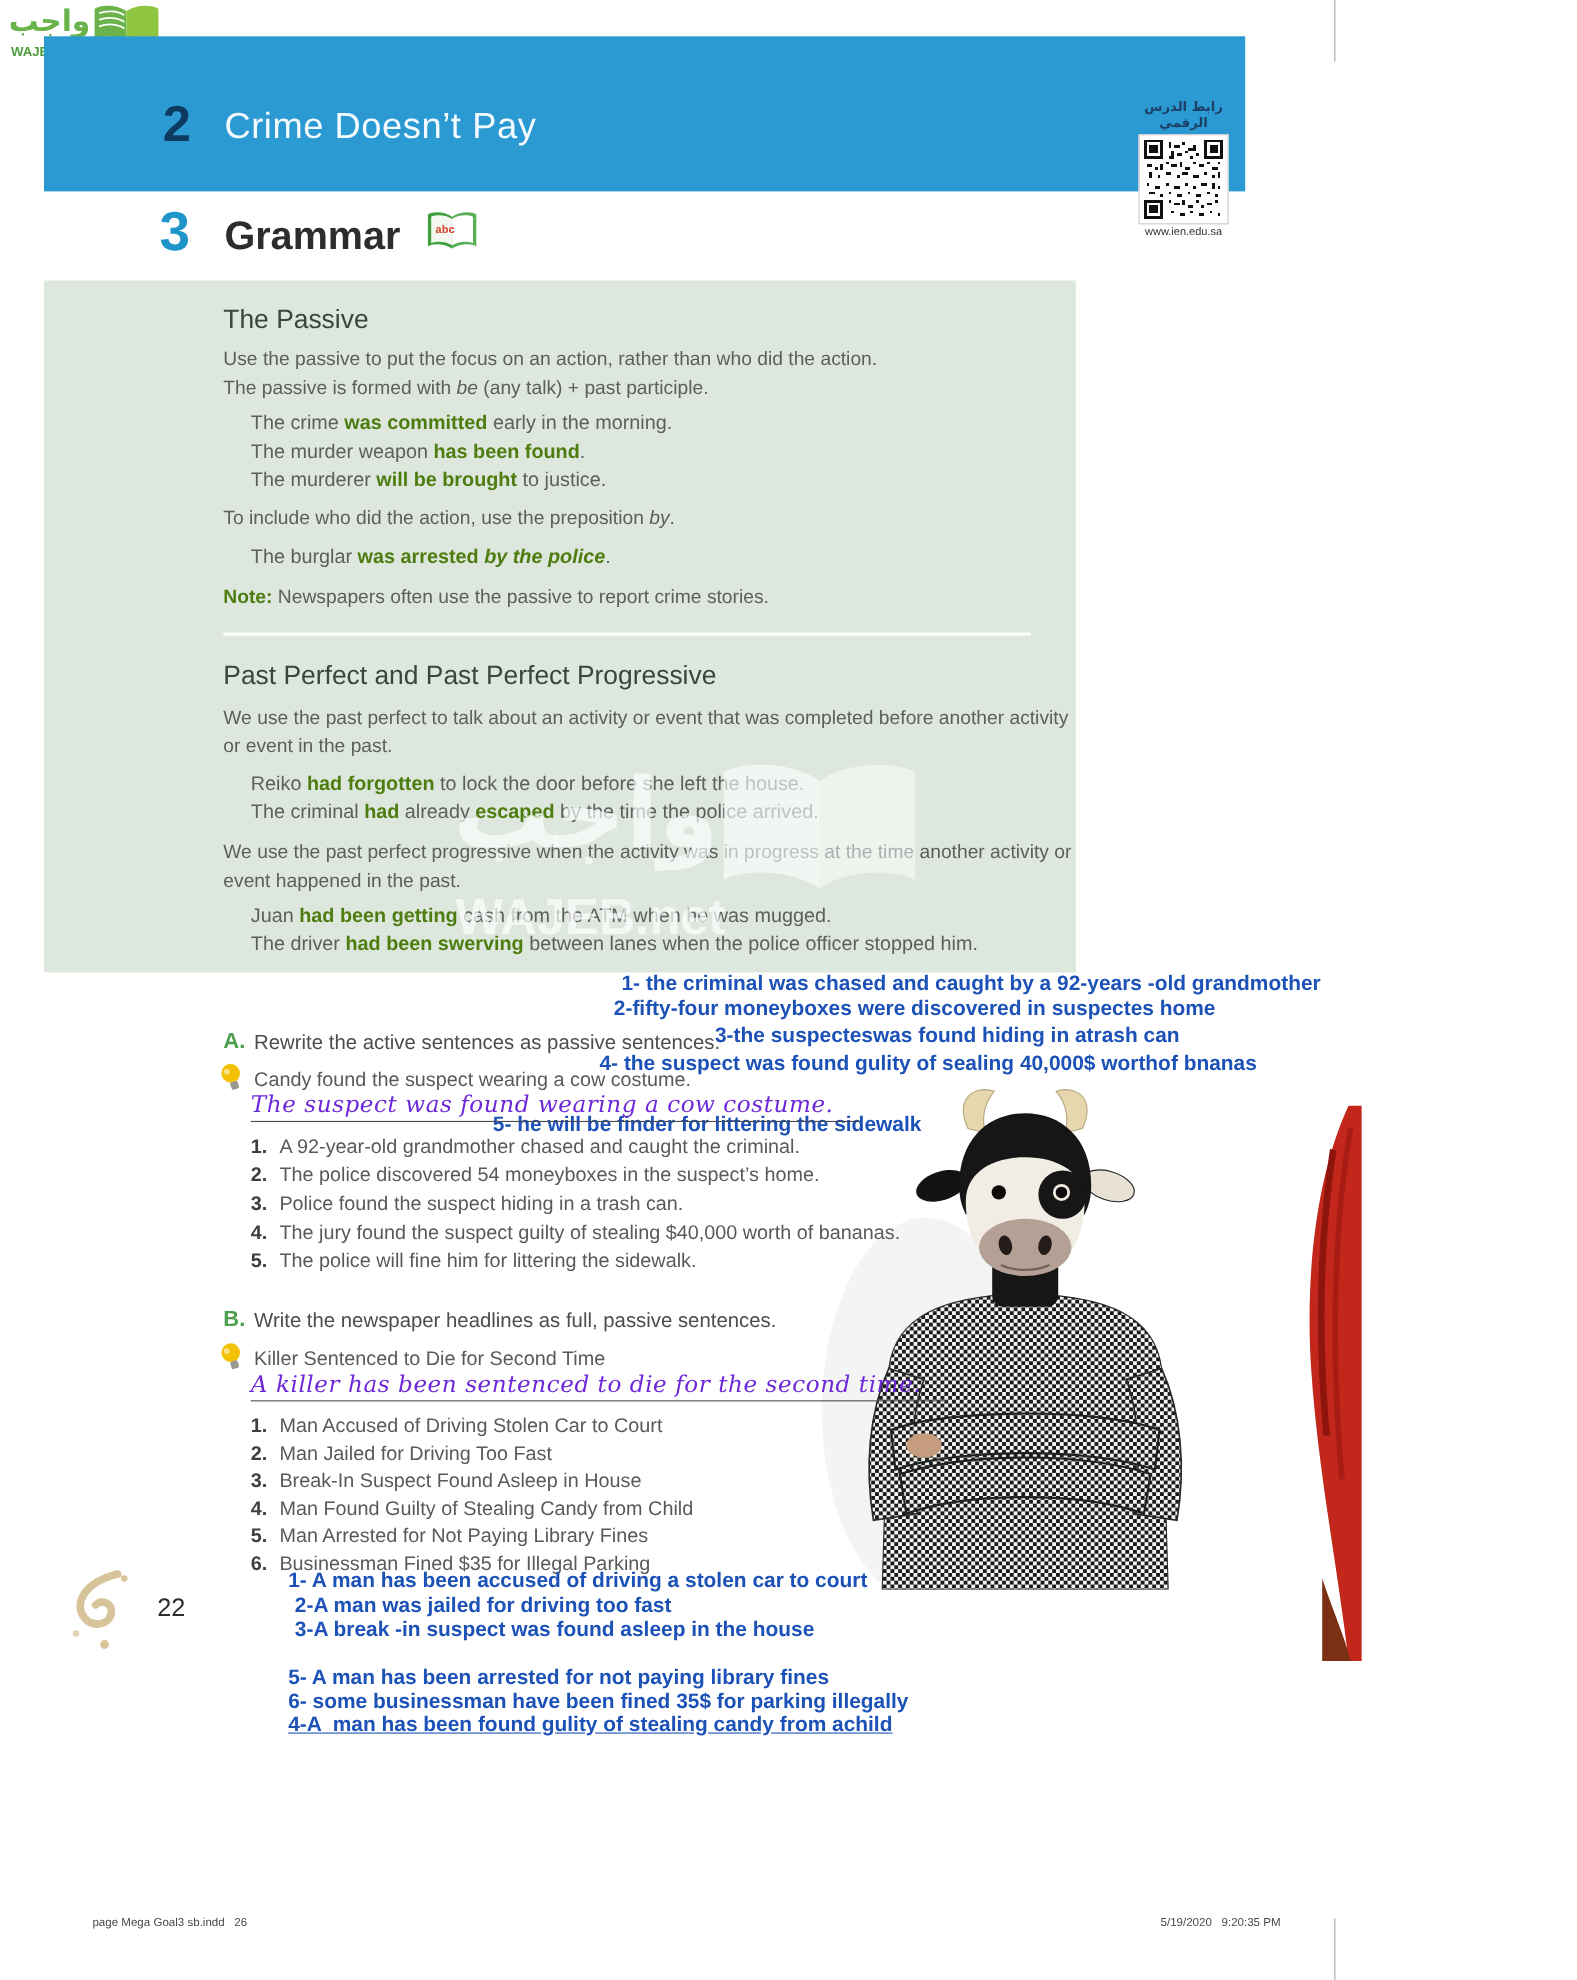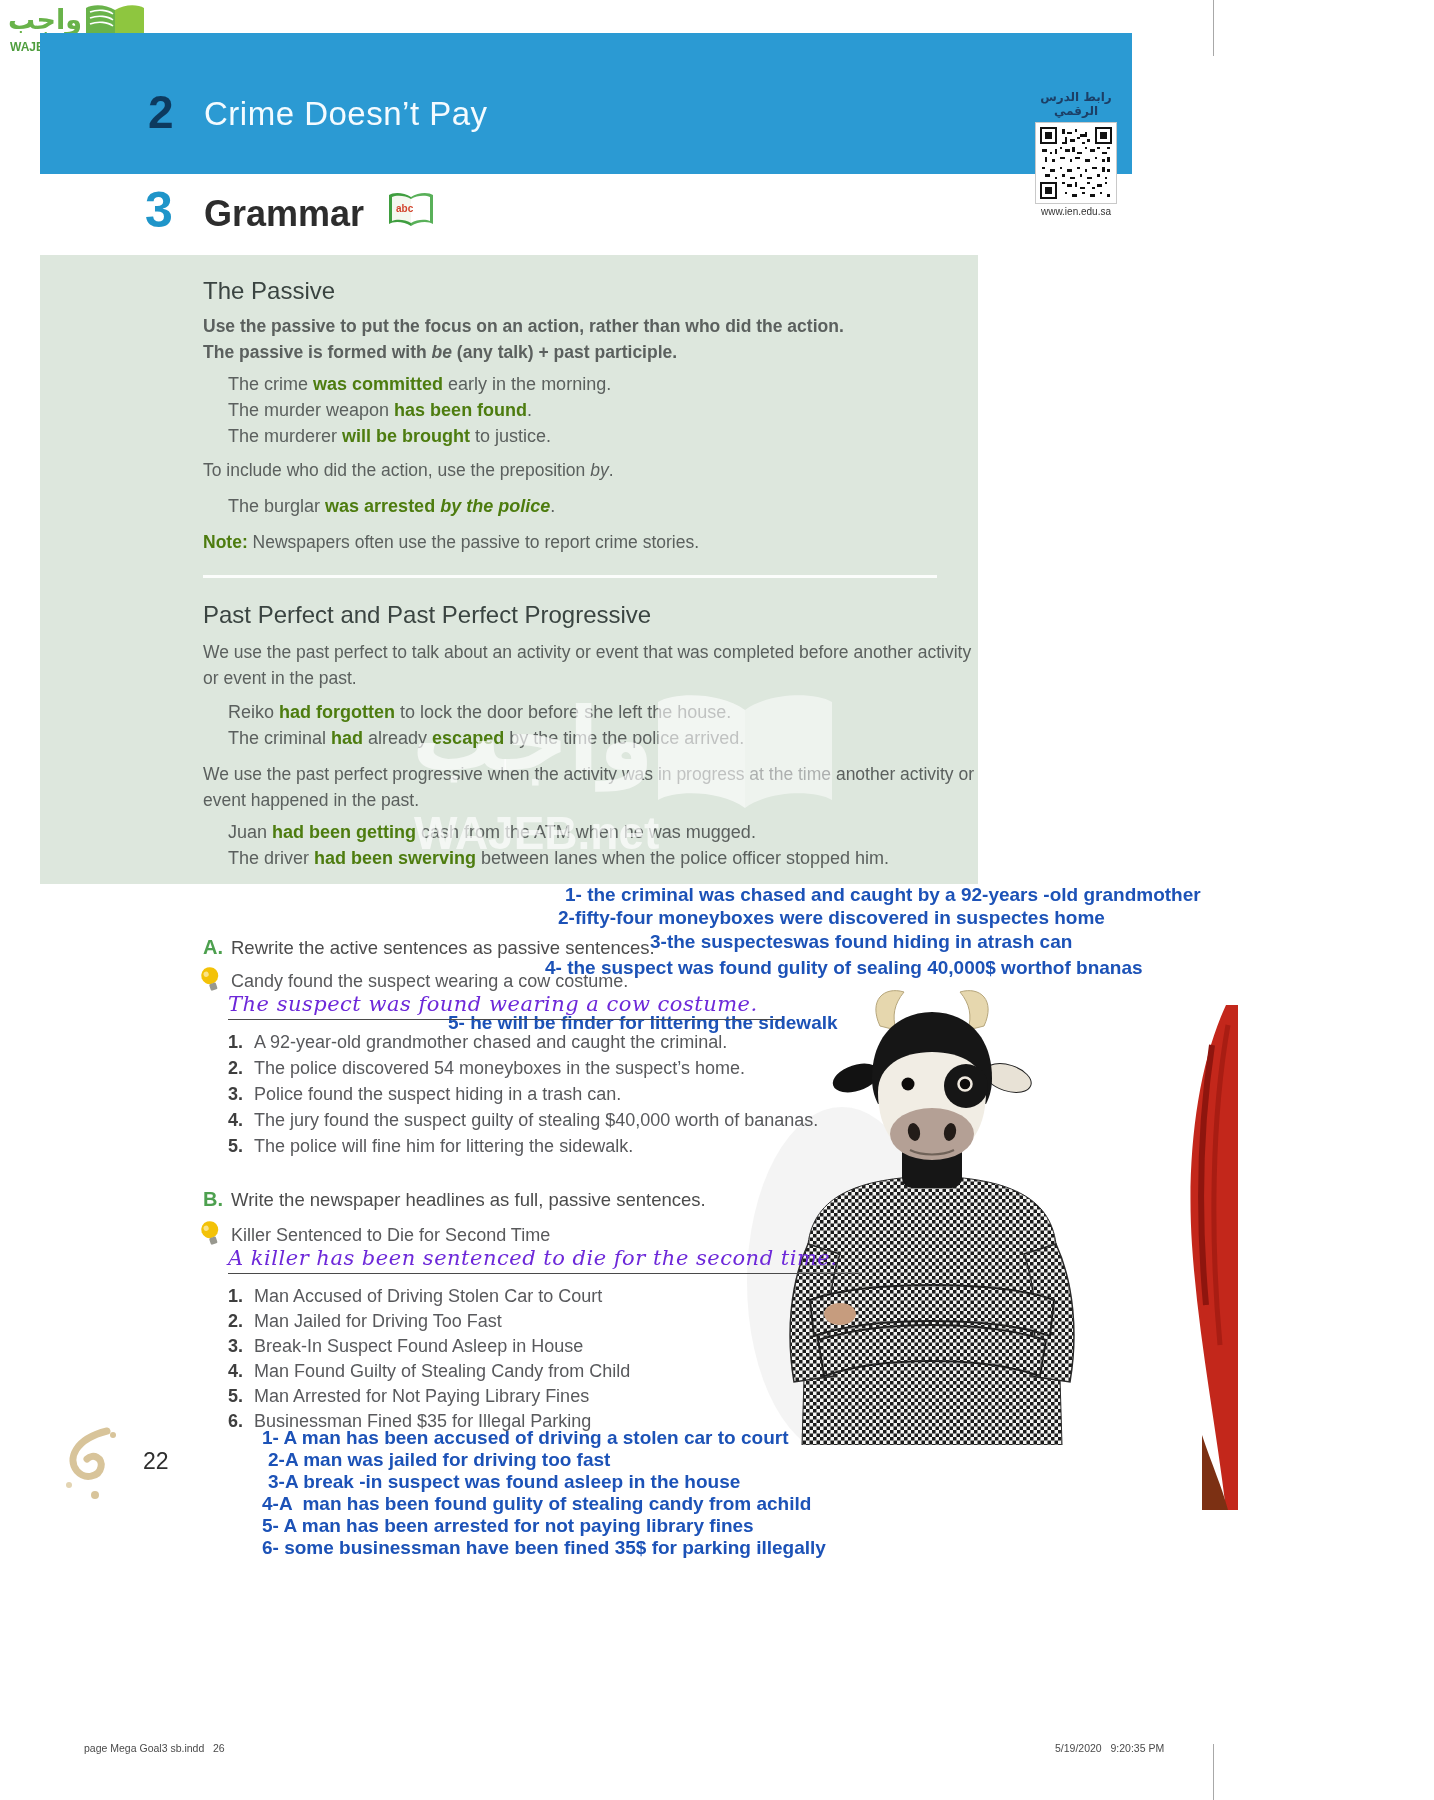--- a/index.html
+++ b/index.html
@@ -167,21 +167,21 @@
     <path d="M25,7 C18,2 7,2 3,5 L3,34 C7,31 18,31 25,36 Z" fill="#3f9e3f"></path>
     <path d="M25,7 C32,2 43,2 47,5 L47,34 C43,31 32,31 25,36 Z" fill="#59b059"></path>
     <path d="M25,9 C19,5 10,5 6,7 L6,31 C10,29 19,29 25,33 Z" fill="#f4f7ef"></path>
     <path d="M25,9 C31,5 40,5 44,7 L44,31 C40,29 31,29 25,33 Z" fill="#ffffff"></path>
     <text x="10" y="22" font-size="10" font-weight="bold" fill="#d2422c" font-family="Liberation Sans, sans-serif">abc</text>
   </svg>
 
   <div class="abs panel">
     <div class="abs p-h" style="left:163px;top:22px;">The Passive</div>
 
-    <div class="abs p-body" style="left:163px;top:58px;width:780px;font-weight:bold;">
+    <div class="abs p-body" style="left:163px;top:58px;width:780px;">
       <span>Use the passive to put the focus on an action, rather than who did the action.</span><br>
       <span>The passive is formed with </span><i>be</i><span> (any talk) + past participle.</span>
     </div>
 
     <div class="abs p-ex" style="left:188px;top:116px;">
       <div><span>The crime </span><span class="b">was committed</span><span> early in the morning.</span></div>
       <div><span>The murder weapon </span><span class="b">has been found</span><span>.</span></div>
       <div><span>The murderer </span><span class="b">will be brought</span><span> to justice.</span></div>
     </div>
 
@@ -304,21 +304,21 @@
   <div class="abs ex-item" style="left:228px;top:1286px;"><span class="num">1.</span><span>Man Accused of Driving Stolen Car to Court</span></div>
   <div class="abs ex-item" style="left:228px;top:1311px;"><span class="num">2.</span><span>Man Jailed for Driving Too Fast</span></div>
   <div class="abs ex-item" style="left:228px;top:1336px;"><span class="num">3.</span><span>Break-In Suspect Found Asleep in House</span></div>
   <div class="abs ex-item" style="left:228px;top:1361px;"><span class="num">4.</span><span>Man Found Guilty of Stealing Candy from Child</span></div>
   <div class="abs ex-item" style="left:228px;top:1386px;"><span class="num">5.</span><span>Man Arrested for Not Paying Library Fines</span></div>
   <div class="abs ex-item" style="left:228px;top:1411px;"><span class="num">6.</span><span>Businessman Fined $35 for Illegal Parking</span></div>
 
   <div class="abs ans-blue" style="left:262px;top:1427px;">1- A man has been accused of driving a stolen car to court</div>
   <div class="abs ans-blue" style="left:268px;top:1449px;">2-A man was jailed for driving too fast</div>
   <div class="abs ans-blue" style="left:268px;top:1471px;">3-A break -in suspect was found asleep in the house</div>
-  <div class="abs ans-blue" style="left:262px;top:1493px;">4-A  man has been found gulity of stealing candy from achild</div>
+  <div class="abs ans-blue" style="left:262px;top:1558px;text-decoration:underline;">4-A  man has been found gulity of stealing candy from achild</div>
   <div class="abs ans-blue" style="left:262px;top:1515px;">5- A man has been arrested for not paying library fines</div>
   <div class="abs ans-blue" style="left:262px;top:1537px;">6- some businessman have been fined 35$ for parking illegally</div>
 
   <svg class="abs" style="left:55px;top:1425px;" width="70" height="80" viewBox="0 0 70 80">
     <path d="M52,6 C20,14 12,34 22,46 C30,55 44,52 46,42 C48,33 38,28 32,34" fill="none" stroke="#d8c49a" stroke-width="7" stroke-linecap="round"></path>
     <circle cx="58" cy="10" r="3" fill="#d8c49a"></circle>
     <circle cx="14" cy="60" r="3" fill="#e3d4b2"></circle>
     <circle cx="40" cy="70" r="4" fill="#d8c49a"></circle>
   </svg>
   <div class="abs page-num">22</div>

